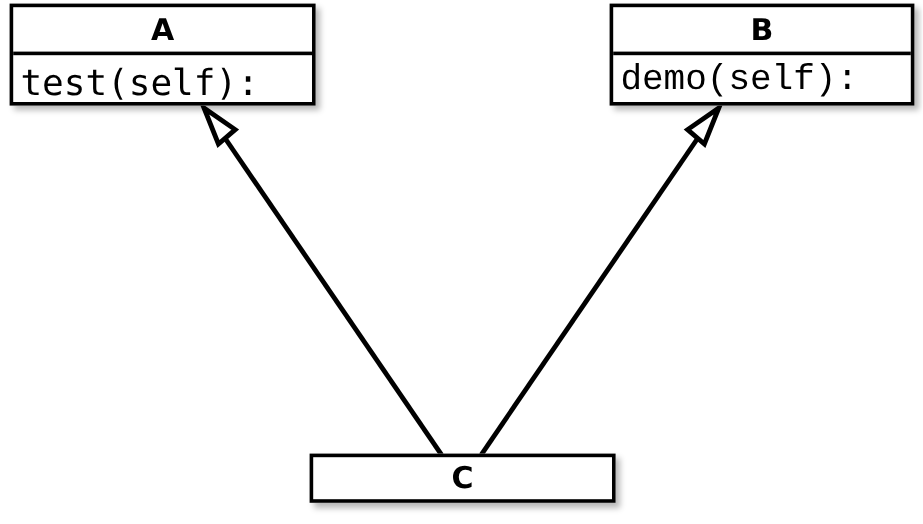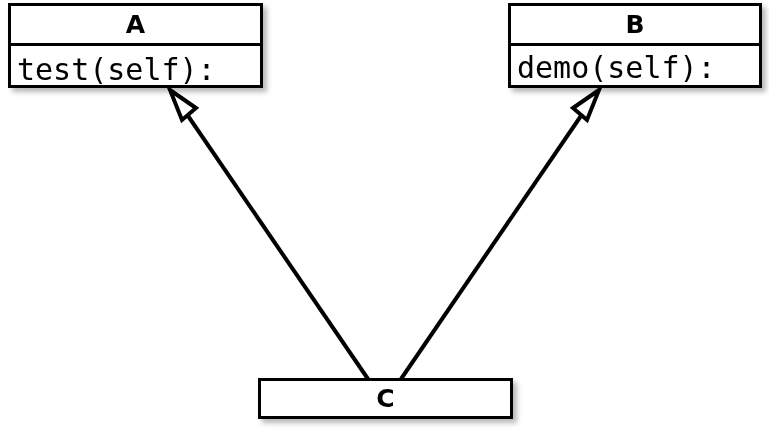--- a/index.html
+++ b/index.html
@@ -55,21 +55,21 @@
   }
 
   
   #box-a { left: 8px;  top: 3px; width: 255px; height: 85px; }
   #box-a .cls-name    { height: 37px; }
   #box-a .cls-members { height: 46px; }
 
   
   #box-b { left: 508px; top: 3px; width: 254px; height: 85px; }
   #box-b .cls-name    { height: 37px; }
-  #box-b .cls-members { height: 42px; }
+  #box-b .cls-members { height: 42px; font-family: Liberation Mono, monospace; }
 
   
   #box-c { left: 258px; top: 378px; width: 255px; height: 41px; }
   #box-c .cls-name    { height: 100%; }
 
   
   #edges {
     position: absolute;
     left: 0; top: 0;
     width: 769px; height: 437px;

